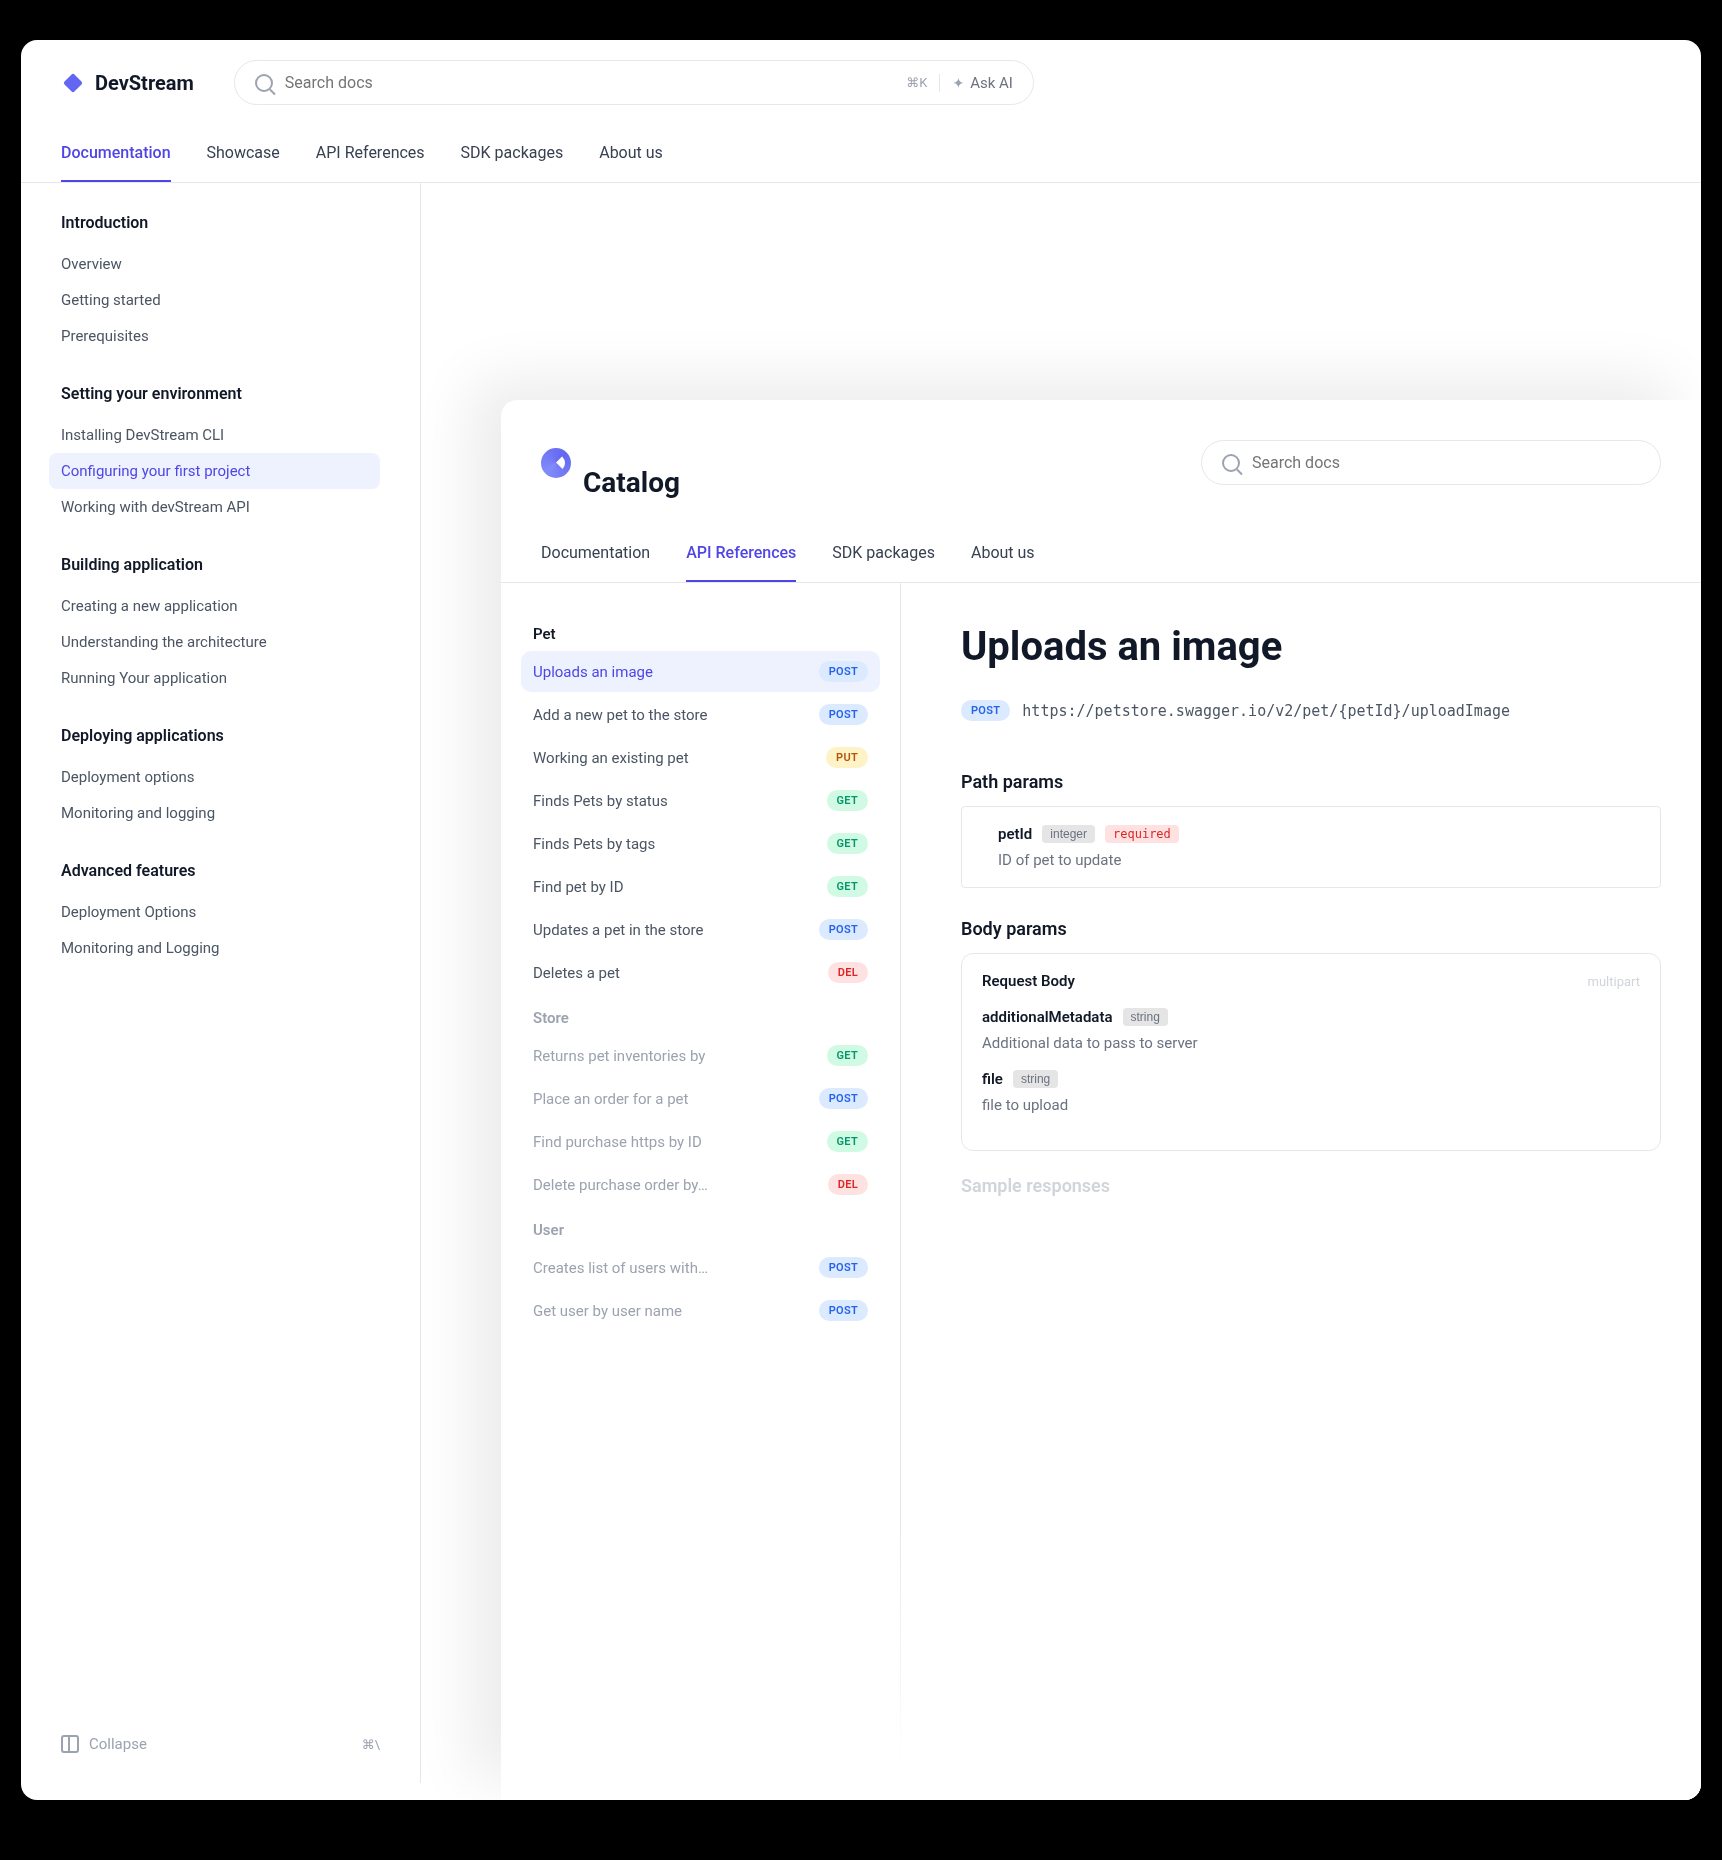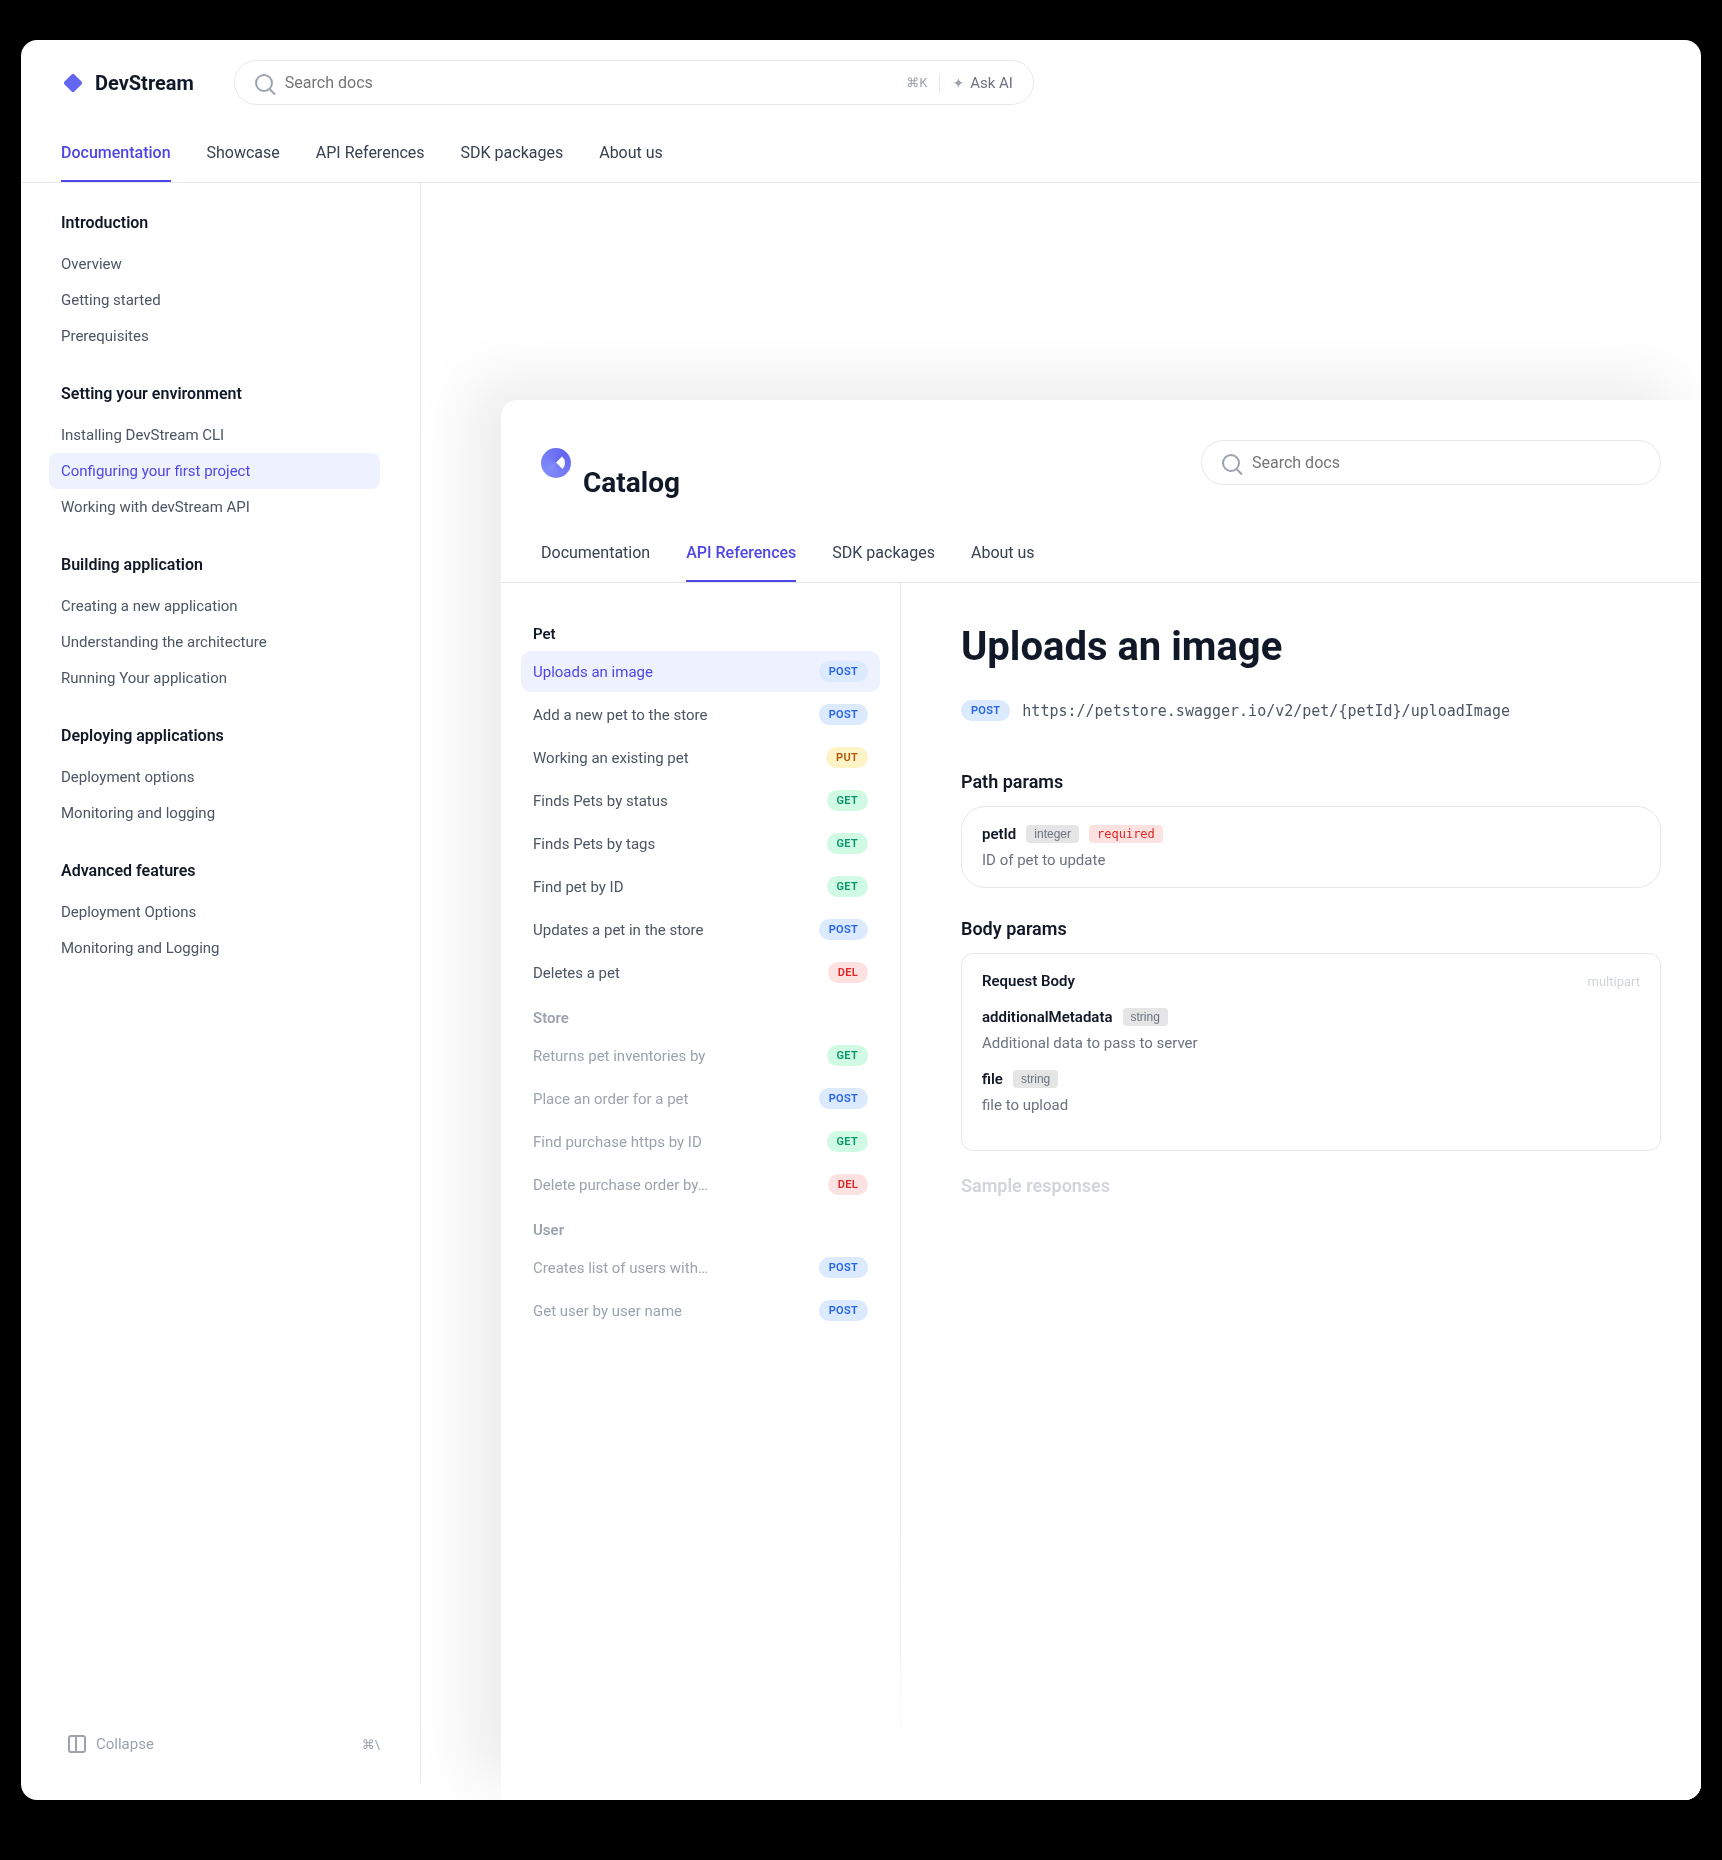--- a/index.html
+++ b/index.html
@@ -21,21 +21,21 @@
 .tabs { display: flex; gap: 36px; padding: 0 40px; border-bottom: 1px solid #e5e7eb; }
 .tab { padding: 18px 0; font-size: 16px; color: #374151; cursor: pointer; border-bottom: 2px solid transparent; }
 .tab.active { color: #4f46e5; border-bottom-color: #4f46e5; font-weight: 500; }
 .body-row { display: flex; height: calc(100% - 160px); }
 .sidebar { width: 400px; border-right: 1px solid #e5e7eb; padding: 30px 40px; display: flex; flex-direction: column; }
 .side-section { margin-bottom: 30px; }
 .side-heading { font-size: 16px; font-weight: 600; color: #111827; margin-bottom: 14px; }
 .side-item { font-size: 15px; color: #4b5563; padding: 9px 12px; border-radius: 8px; cursor: pointer; display: block; margin-left: -12px; }
 .side-item.active { background: #eef2ff; color: #4f46e5; }
 .collapse-row { margin-top: auto; display: flex; align-items: center; justify-content: space-between; color: #9ca3af; font-size: 15px; padding-top: 20px; }
-.collapse-btn { display: flex; align-items: center; gap: 10px; cursor: pointer; margin-left: 7px; }
+.collapse-btn { display: flex; align-items: center; gap: 10px; cursor: pointer; }
 .collapse-icon { width: 18px; height: 18px; border: 2px solid #9ca3af; border-radius: 3px; position: relative; }
 .collapse-icon::after { content: ''; position: absolute; left: 5px; top: 0; bottom: 0; width: 2px; background: #9ca3af; }
 .overlay-panel { position: absolute; top: 360px; left: 480px; right: 0; bottom: 0; background: #fff; border-radius: 16px 0 0 0; box-shadow: -30px -20px 60px rgba(0,0,0,0.08); display: flex; flex-direction: column; }
 .overlay-header { display: flex; align-items: center; justify-content: space-between; padding: 26px 40px; gap: 30px; }
 .catalog-logo { display: flex; align-items: center; gap: 12px; }
 .catalog-icon { width: 30px; height: 30px; border-radius: 50%; background: conic-gradient(from 45deg, #6366f1, #818cf8, #6366f1); position: relative; }
 .catalog-icon::after { content: ''; position: absolute; inset: 6px; background: #fff; border-radius: 50%; clip-path: polygon(50% 50%, 100% 0%, 100% 100%); }
 .catalog-name { font-size: 28px; font-weight: 700; color: #111827; margin-top: 40px; }
 .overlay-search { display: flex; align-items: center; border: 1px solid #e5e7eb; border-radius: 999px; padding: 12px 20px; gap: 12px; flex: 1; max-width: 460px; }
 .overlay-search input { border: none; outline: none; font-size: 16px; flex: 1; background: transparent; }
@@ -52,21 +52,21 @@
 .badge-post { background: #dbeafe; color: #2563eb; }
 .badge-put { background: #fef3c7; color: #b45309; }
 .badge-get { background: #d1fae5; color: #059669; }
 .badge-del { background: #fee2e2; color: #dc2626; }
 .api-section-title.faded, .api-item.faded .api-label { color: #9ca3af; }
 .content-panel { flex: 1; padding: 40px 40px 40px 60px; overflow: hidden; }
 .page-title { font-size: 40px; font-weight: 700; color: #111827; margin-bottom: 30px; }
 .url-row { display: flex; align-items: center; gap: 12px; margin-bottom: 50px; }
 .url-text { font-size: 15px; color: #4b5563; font-family: ui-monospace, monospace; }
 .section-title { font-size: 18px; font-weight: 600; color: #111827; margin-bottom: 14px; }
-.param-box { border: 1px solid #e5e7eb; border-radius: 24px; padding: 18px 20px; margin-bottom: 30px; }
+.param-box { border: 1px solid #e5e7eb; border-radius: 4px; padding: 18px 36px; margin-bottom: 30px; }
 .param-head { display: flex; align-items: center; gap: 10px; margin-bottom: 8px; }
 .param-name { font-weight: 600; color: #111827; font-size: 15px; }
 .type-badge { font-size: 12px; font-family: Liberation Sans, sans-serif; background: #e5e5e5; color: #6b7280; padding: 2px 8px; border-radius: 4px; }
 .req-badge { font-size: 12px; font-family: ui-monospace, monospace; background: #fee2e2; color: #dc2626; padding: 2px 8px; border-radius: 4px; }
 .param-desc { font-size: 15px; color: #6b7280; }
 .body-box { border: 1px solid #e5e7eb; border-radius: 12px; padding: 18px 20px; margin-bottom: 24px; }
 .body-box-header { display: flex; justify-content: space-between; align-items: center; margin-bottom: 18px; }
 .body-box-title { font-weight: 600; color: #111827; font-size: 15px; }
 .content-type { font-size: 13px; color: #9ca3af; }
 .body-param { margin-bottom: 18px; }

